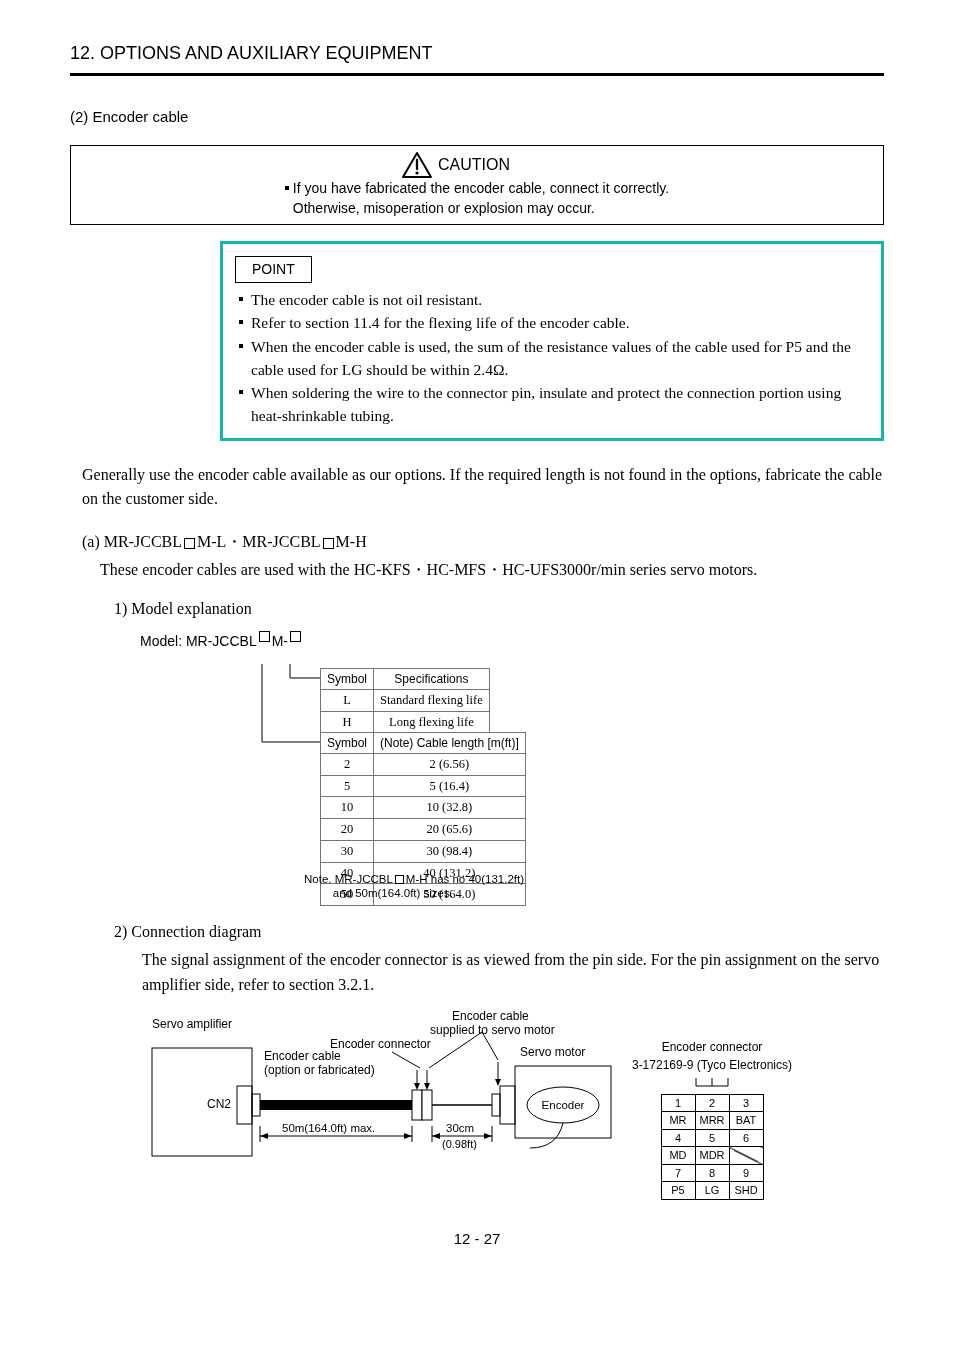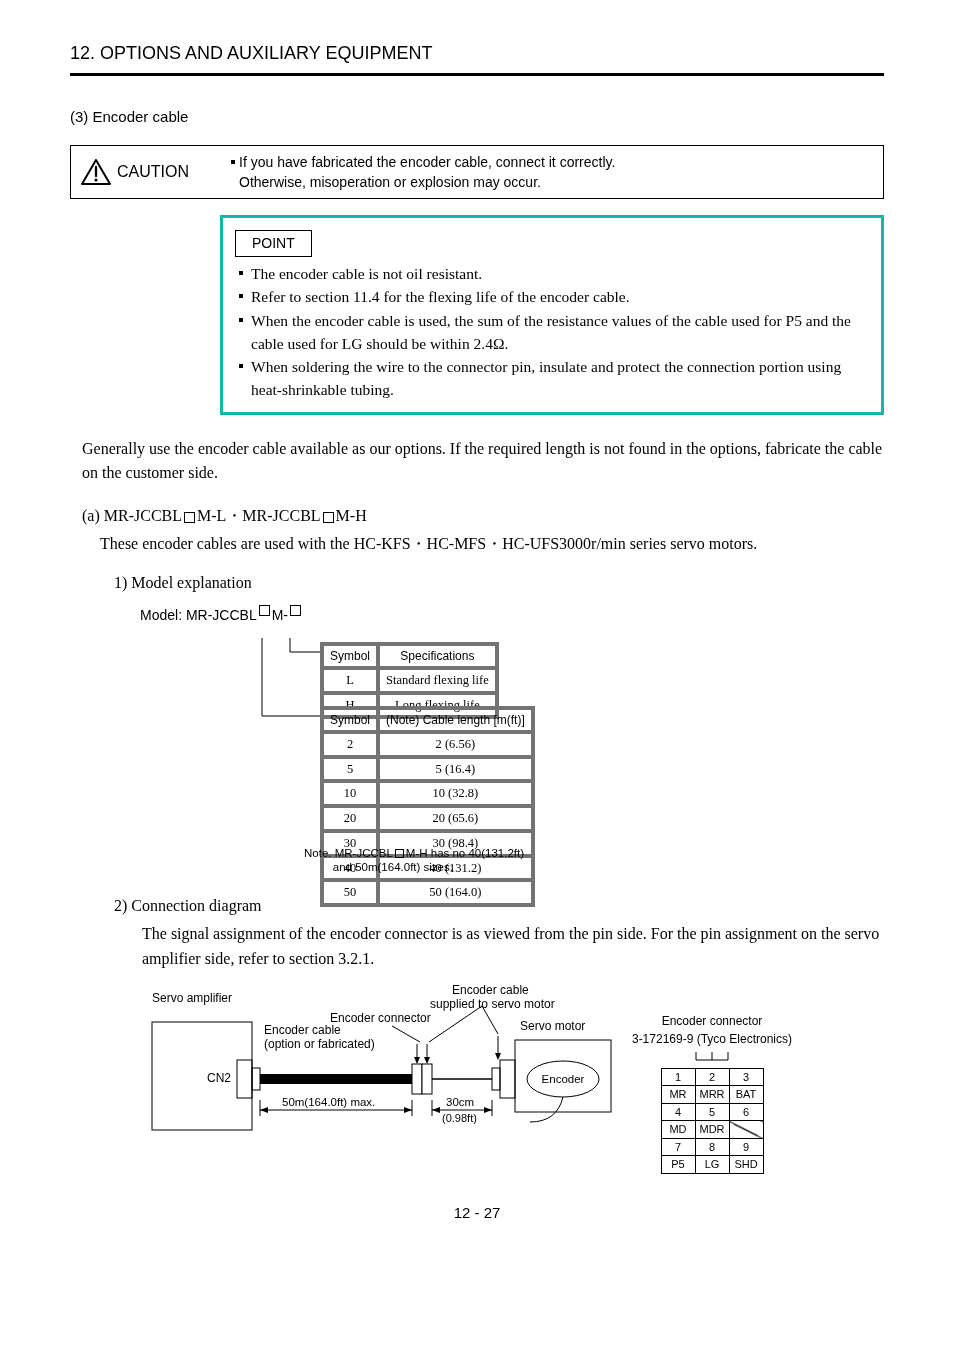--- a/index.html
+++ b/index.html
@@ -26,20 +26,21 @@
     font-size: 15px;
     margin-bottom: 16px;
   }
 
   .caution-box {
     border: 1px solid #000;
     display: flex;
     align-items: center;
     padding: 6px 10px;
     margin-bottom: 16px;
+    flex-direction: column;
   }
   .caution-left {
     display: flex;
     align-items: center;
     gap: 6px;
     width: 150px;
     flex-shrink: 0;
   }
   .caution-icon svg { display: block; }
   .caution-word {
@@ -118,21 +119,21 @@
     height: 230px;
   }
   .spec-table, .len-table {
     position: absolute;
     border-collapse: collapse;
     font-family: "Times New Roman", serif;
     font-size: 12.5px;
   }
   .spec-table th, .spec-table td,
   .len-table th, .len-table td {
-    border: 4px solid #737373;
+    border: 1px solid #737373;
     padding: 1px 6px;
     text-align: center;
     white-space: nowrap;
   }
   .spec-table th, .len-table th {
     font-family: Arial, Helvetica, sans-serif;
     font-weight: normal;
     font-size: 12px;
   }
   .spec-table { left: 180px; top: 4px; }
@@ -175,21 +176,21 @@
     font-size: 15px;
     margin-top: 30px;
   }
 </style>
 </head>
 <body>
 
 <div class="section-title">12. OPTIONS AND AUXILIARY EQUIPMENT</div>
 <div class="thick-hr"></div>
 
-<div class="subsec-label">(3) Encoder cable</div>
+<div class="subsec-label">(2) Encoder cable</div>
 
 <div class="caution-box">
   <div class="caution-left">
     <span class="caution-icon">
       <svg width="30" height="26" viewBox="0 0 30 26">
         <polygon points="15,1 29,25 1,25" fill="none" stroke="#000" stroke-width="2" stroke-linejoin="round"></polygon>
         <line x1="15" y1="8" x2="15" y2="17" stroke="#000" stroke-width="2.3" stroke-linecap="round"></line>
         <circle cx="15" cy="21" r="1.6" fill="#000"></circle>
       </svg>
     </span>

